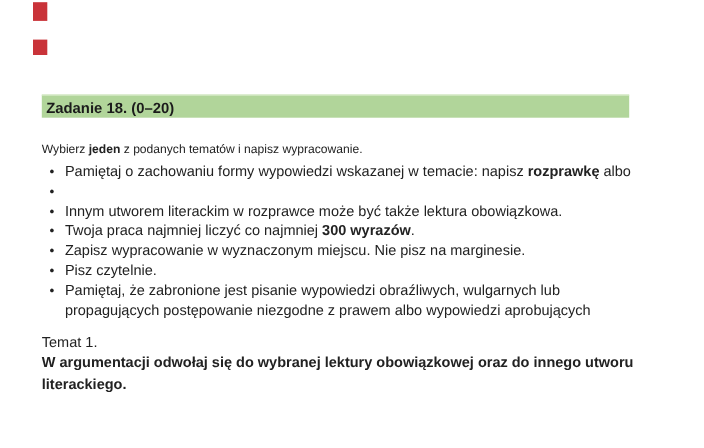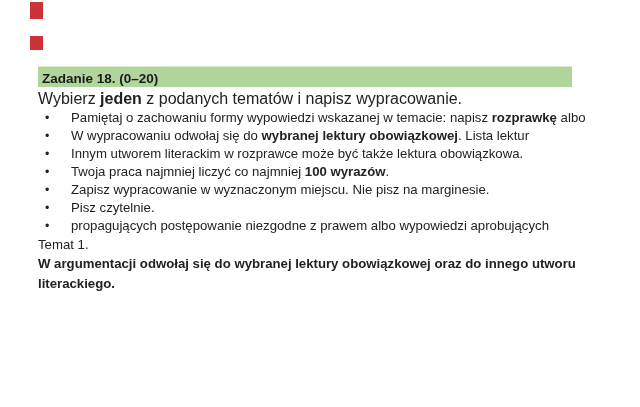--- a/index.html
+++ b/index.html
@@ -9,42 +9,42 @@
     font-family: "Liberation Sans", sans-serif;
     color: var(--ink, #222222);
     position: relative;
   }
   .red-mark {
     position:absolute; left:30px; width:13px;
     background: var(--red, #c93339);
   }
   #red-mark-1 { top:2px; height:17px; }
   #red-mark-2 { top:36px; height:14px; }
-  .content { position:absolute; left:38px; top:66px; width:546px; }
+  .content { position:absolute; left:38px; top:86px; width:546px; }
   .band {
     box-sizing:border-box;
     width:534px; height:21px; line-height:19px;
     padding-left:4px; padding-top:2px;
     background: var(--green, #b1d59a);
     border-top:1px solid #d9ebca;
     font-size:13.5px; font-weight:bold; color:#1b1b1b;
     white-space:nowrap;
   }
-  .intro { margin-top:3px; line-height:17px; font-size:16px; white-space:nowrap; }
+  .intro { margin-top:21px; line-height:17px; font-size:11px; white-space:nowrap; }
   .bullets { margin-top:2px; }
   .bullet { display:flex; }
   .marker {
     box-sizing:border-box; width:21px; padding-left:7px;
     font-size:12.5px; line-height:18px; flex:0 0 21px;
   }
-  .lines { flex:1 1 auto; min-width:0;margin-left:12px; }
+  .lines { flex:1 1 auto; min-width:0; }
   .line { font-size:13.2px; line-height:18px; white-space:nowrap; }
   .b { font-weight:bold; }
   .u { text-decoration:underline; }
-  .temat { }
+  .temat { margin-top:10px; }
   .temat-title { font-size:13.2px; line-height:19px; white-space:nowrap; }
   .temat-lines .line { font-size:13.2px; line-height:20px; font-weight:bold; }
 </style>
 </head>
 <body style="--bg: #ffffff; --green: #b1d59a; --ink: #222222; --red: #c93339;">
 
 <div class="red-mark" id="red-mark-1"></div>
 <div class="red-mark" id="red-mark-2"></div>
 
 <div class="content">
@@ -57,50 +57,50 @@
   <div class="bullets">
       <div class="bullet">
         <span class="marker">•</span>
         <div class="lines">
           <div class="line"><span>Pamiętaj o zachowaniu formy wypowiedzi wskazanej w temacie: napisz </span><span class="b">rozprawkę</span><span> albo</span></div>
         </div>
       </div>
       <div class="bullet">
         <span class="marker">•</span>
         <div class="lines">
-          <div class="line"><span>W wypracowaniu odwołaj się do </span><span class="b">wybranej lektury obowiązkowej</span><span>. Lista lektur</span></div>
         </div>
       </div>
       <div class="bullet">
         <span class="marker">•</span>
         <div class="lines">
           <div class="line"><span>Innym utworem literackim w rozprawce może być także lektura obowiązkowa.</span></div>
         </div>
       </div>
       <div class="bullet">
         <span class="marker">•</span>
         <div class="lines">
-          <div class="line"><span>Twoja praca najmniej liczyć co najmniej </span><span class="b">100 wyrazów</span><span>.</span></div>
+          <div class="line"><span>Twoja praca najmniej liczyć co najmniej </span><span class="b">300 wyrazów</span><span>.</span></div>
         </div>
       </div>
       <div class="bullet">
         <span class="marker">•</span>
         <div class="lines">
           <div class="line"><span>Zapisz wypracowanie w wyznaczonym miejscu. Nie pisz na marginesie.</span></div>
         </div>
       </div>
       <div class="bullet">
         <span class="marker">•</span>
         <div class="lines">
           <div class="line"><span>Pisz czytelnie.</span></div>
         </div>
       </div>
       <div class="bullet">
         <span class="marker">•</span>
         <div class="lines">
+          <div class="line"><span>Pamiętaj, że zabronione jest pisanie wypowiedzi obraźliwych, wulgarnych lub</span></div>
           <div class="line"><span>propagujących postępowanie niezgodne z prawem albo wypowiedzi aprobujących</span></div>
         </div>
       </div>
     </div>
 
   <div class="temat">
     <div class="temat-title">Temat 1.</div>
     <div class="temat-lines">
         <div class="line"><span class="b">W argumentacji odwołaj się do wybranej lektury obowiązkowej oraz do innego utworu</span></div>
         <div class="line"><span class="b">literackiego.</span></div>

